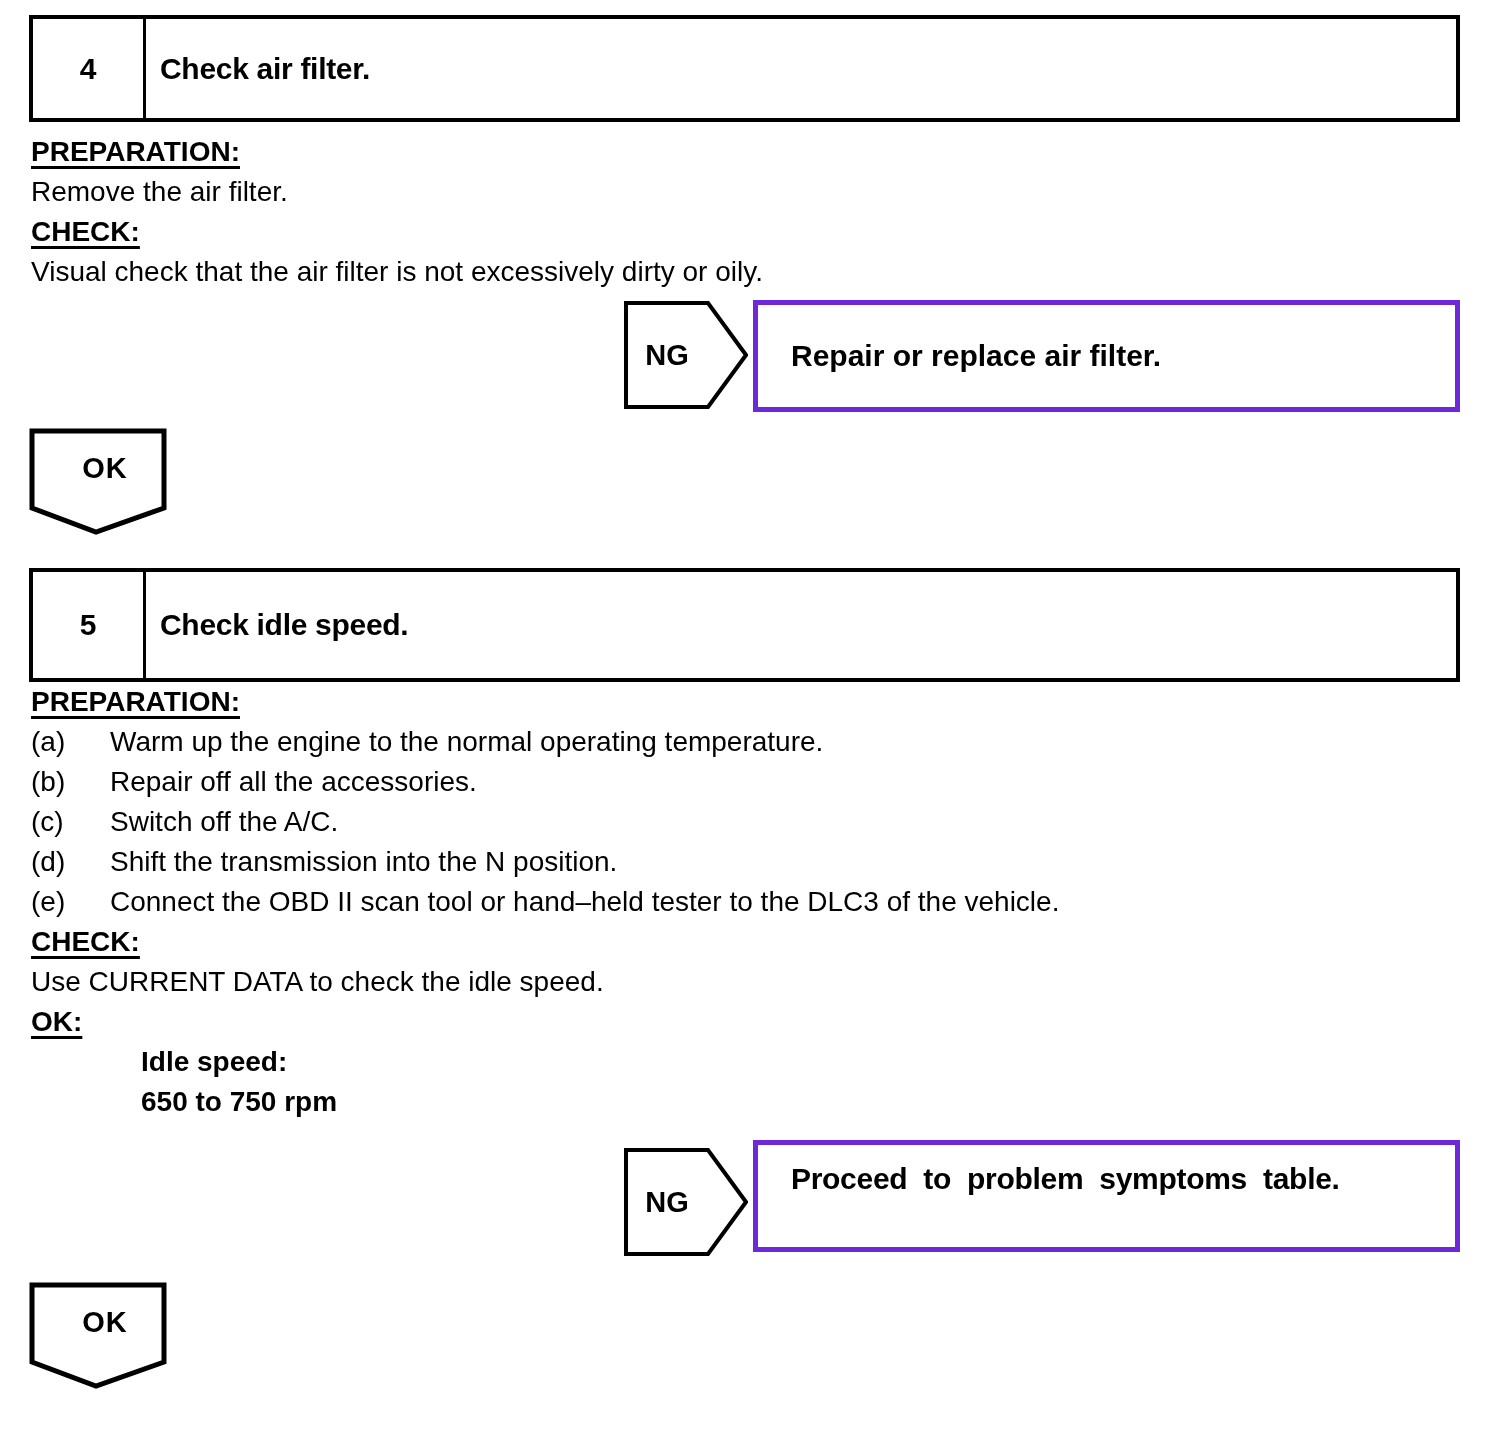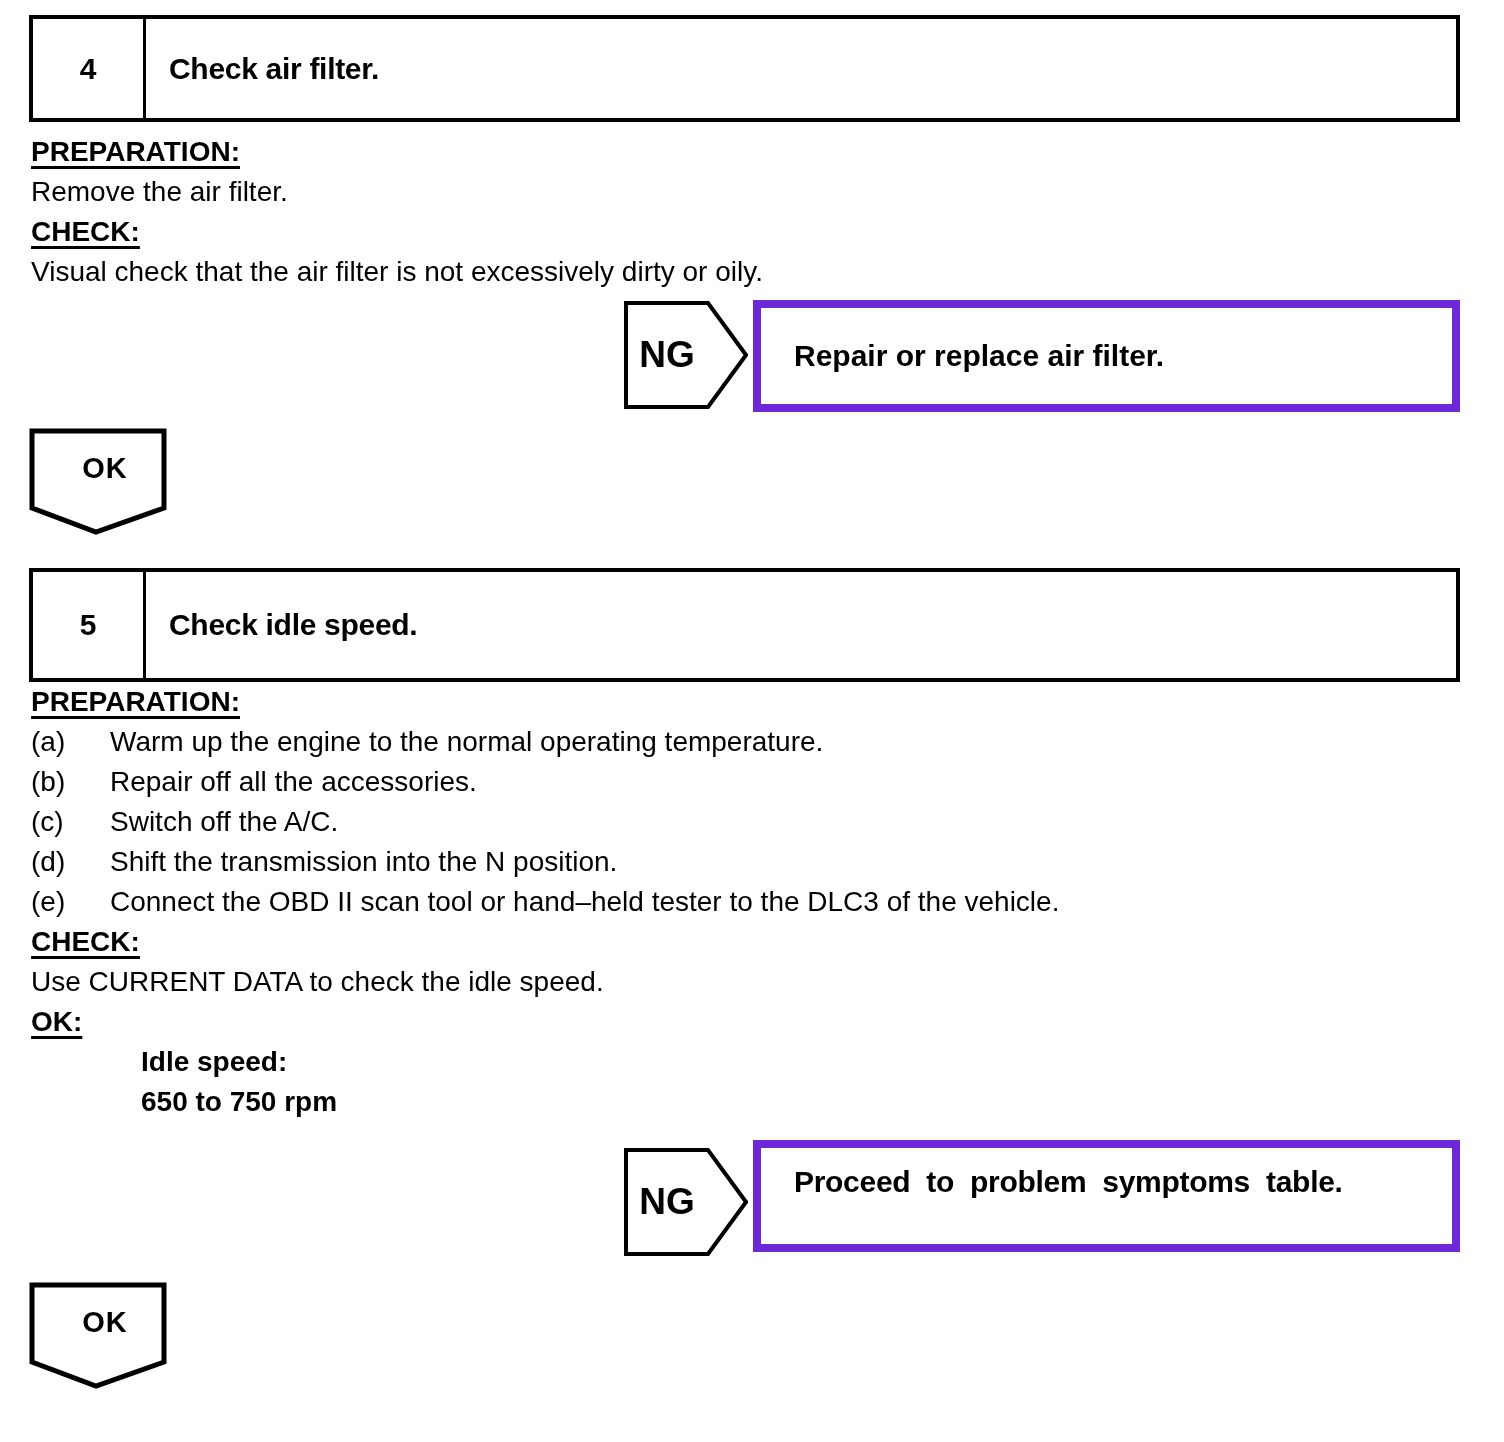--- a/index.html
+++ b/index.html
@@ -19,21 +19,21 @@
     box-sizing:border-box;
     display:flex;align-items:stretch;
   }
   .step-num{
     width:110px;border-right:3px solid #000;
     display:flex;align-items:center;justify-content:center;
     font-size:30px;font-weight:bold;
   }
   .step-title{
     flex:1;display:flex;align-items:center;
-    padding-left:23px;
+    padding-left:14px;
     font-size:30px;font-weight:bold;
     letter-spacing:-0.3px;
   }
   
   .textcol{position:absolute;left:31px;width:1300px;}
   .h,.p,.li,.spec{height:40px;line-height:40px;font-size:28px;white-space:nowrap;}
   .h{font-weight:bold;}
   .hu{
     text-decoration:underline;
     text-decoration-thickness:3px;
@@ -41,30 +41,30 @@
   }
   .li{display:flex;}
   .li-label{width:79px;flex:0 0 79px;}
   .spec{margin-left:110px;font-weight:bold;}
   
   .shape{position:absolute;}
   .shape svg{display:block;}
   .ng-label{
     position:absolute;left:0;top:0;width:86px;height:104px;
     display:flex;align-items:center;justify-content:center;
-    font-size:37px;font-weight:bold;
+    font-size:29px;font-weight:bold;
   }
   .ok-label{
     position:absolute;left:0;top:0;width:152px;height:80px;
     display:flex;align-items:center;justify-content:center;
     font-size:29px;font-weight:bold;letter-spacing:1px;
   }
   .ng-box{
     position:absolute;width:707px;height:112px;
-    border:8px solid #6d28d9;background:#fff;
+    border:5px solid #6d28d9;background:#fff;
     box-sizing:border-box;
     font-size:30px;font-weight:bold;
     padding-left:33px;
     display:flex;align-items:center;
     white-space:nowrap;
   }
   .ng-box.top-text{align-items:flex-start;padding-top:17px;text-align:center;}
   .wide-words{word-spacing:8px;letter-spacing:-0.3px;}
 </style>
 </head>

